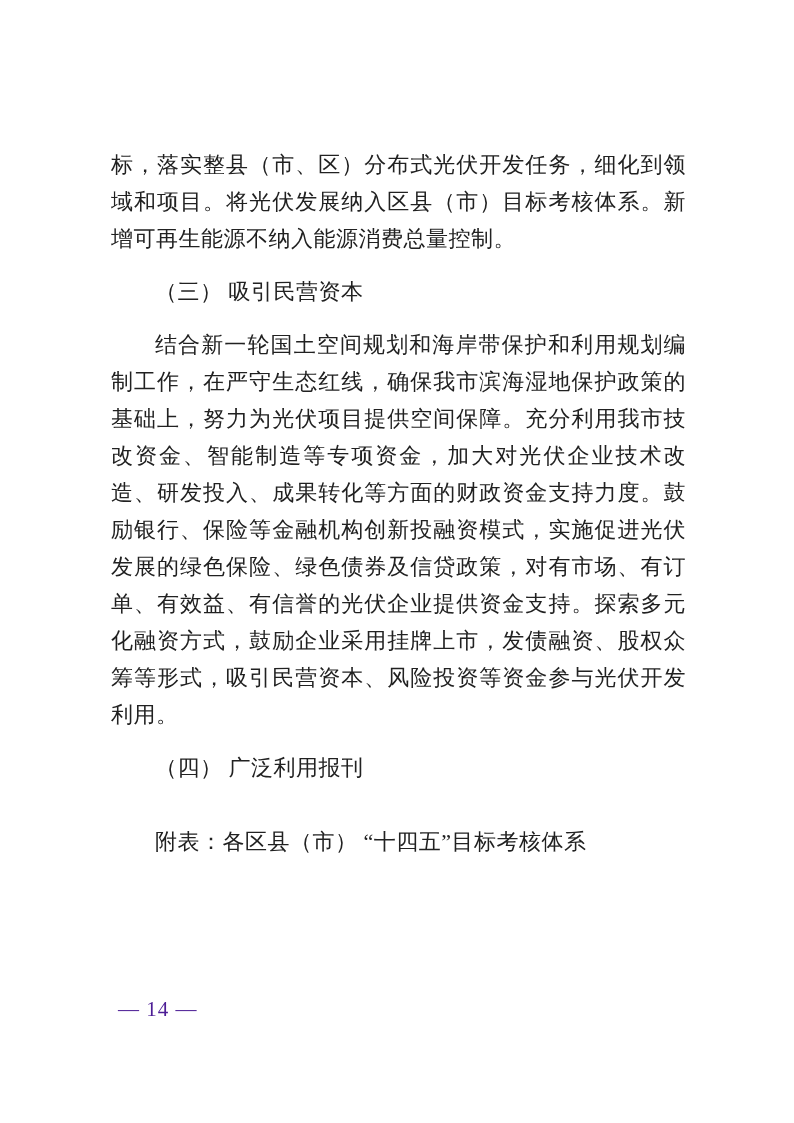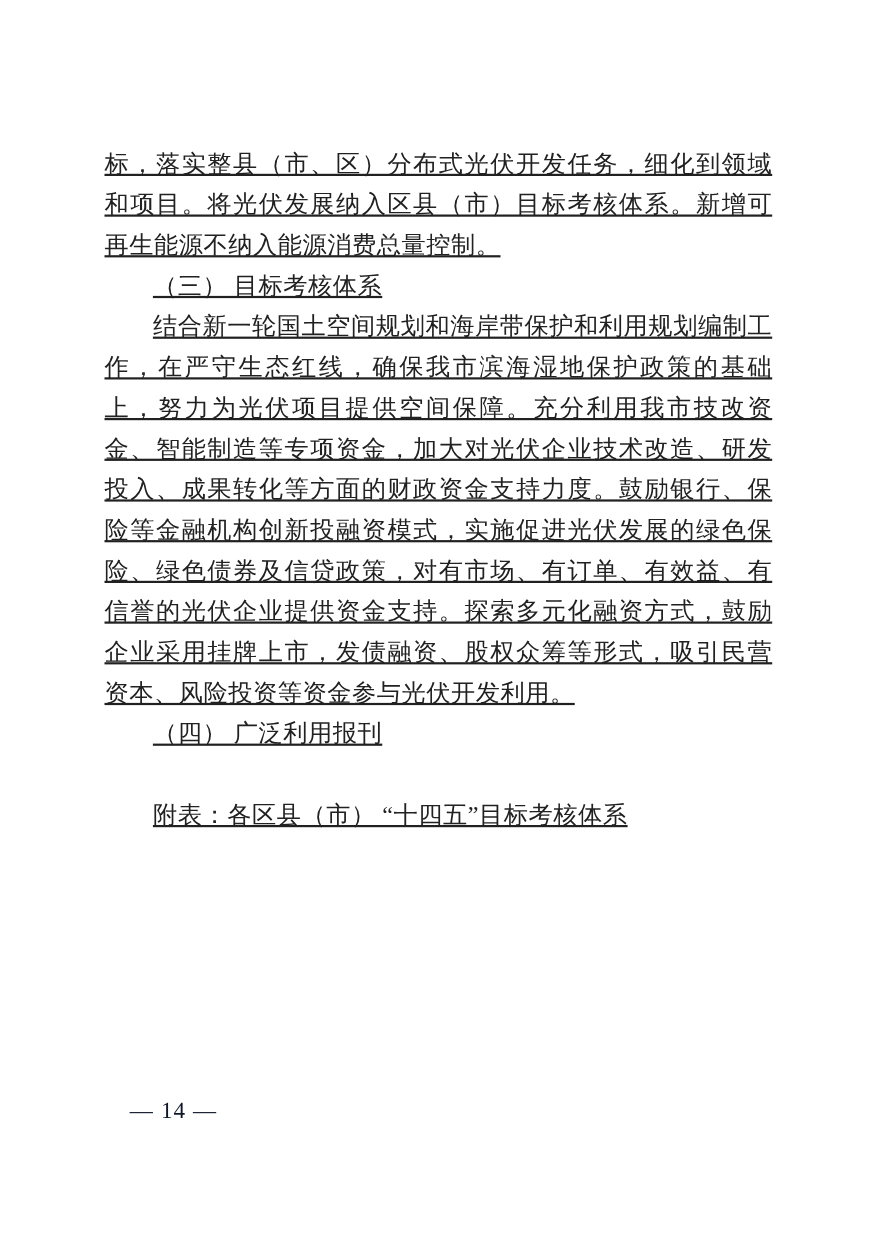--- a/index.html
+++ b/index.html
@@ -20,53 +20,52 @@
     position: absolute;
     left: 95px;
     top: 130px;
     width: 607px;
     font-size: 22px;
     line-height: 37px;
     text-align: justify;
     letter-spacing: 0.5px;
   }
   .para {
-    margin: 0;
+    margin: 16px;
     text-indent: 2em;
-    text-decoration: underline;
   }
   .para.continuation {
     text-indent: 0;
   }
   .para.heading {
     text-indent: 2em;
     font-family: "Liberation Serif", "DejaVu Serif", serif;
   }
   .para.attachment {
     margin-top: 37px;
     text-indent: 2em;
   }
   .footer {
     position: absolute;
     left: 118px;
     top: 995px;
     font-size: 21px;
     line-height: 28px;
-    color: #0f172a;
+    color: #4c1d95;
     letter-spacing: 1px;
     font-family: "Liberation Serif", "DejaVu Serif", serif;
   }
 </style>
 </head>
 <body>
 
 <div class="page">
   <main class="content">
     <p class="para continuation">标，落实整县（市、区）分布式光伏开发任务，细化到领域和项目。将光伏发展纳入区县（市）目标考核体系。新增可再生能源不纳入能源消费总量控制。</p>
-    <p class="para heading">（三） 目标考核体系</p>
+    <p class="para heading">（三） 吸引民营资本</p>
     <p class="para">结合新一轮国土空间规划和海岸带保护和利用规划编制工作，在严守生态红线，确保我市滨海湿地保护政策的基础上，努力为光伏项目提供空间保障。充分利用我市技改资金、智能制造等专项资金，加大对光伏企业技术改造、研发投入、成果转化等方面的财政资金支持力度。鼓励银行、保险等金融机构创新投融资模式，实施促进光伏发展的绿色保险、绿色债券及信贷政策，对有市场、有订单、有效益、有信誉的光伏企业提供资金支持。探索多元化融资方式，鼓励企业采用挂牌上市，发债融资、股权众筹等形式，吸引民营资本、风险投资等资金参与光伏开发利用。</p>
     <p class="para heading">（四） 广泛利用报刊</p>
     <p class="para attachment">附表：各区县（市） “十四五”目标考核体系</p>
   </main>
   <footer class="footer">
     <span>— 14 —</span>
   </footer>
 </div>
 
 </body></html>

